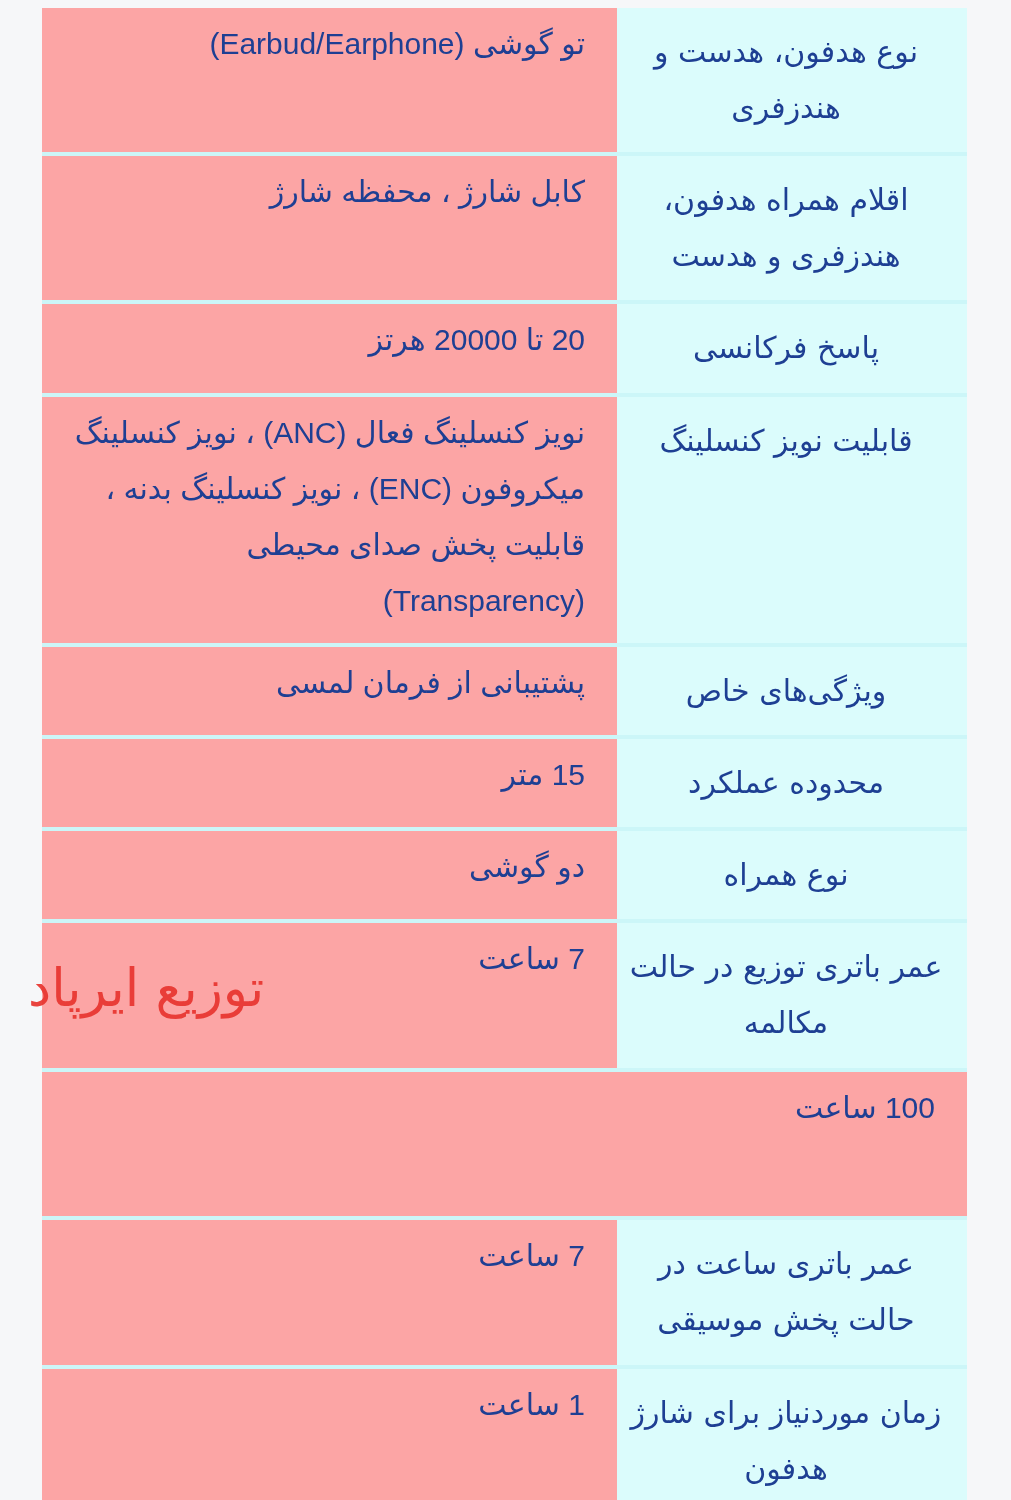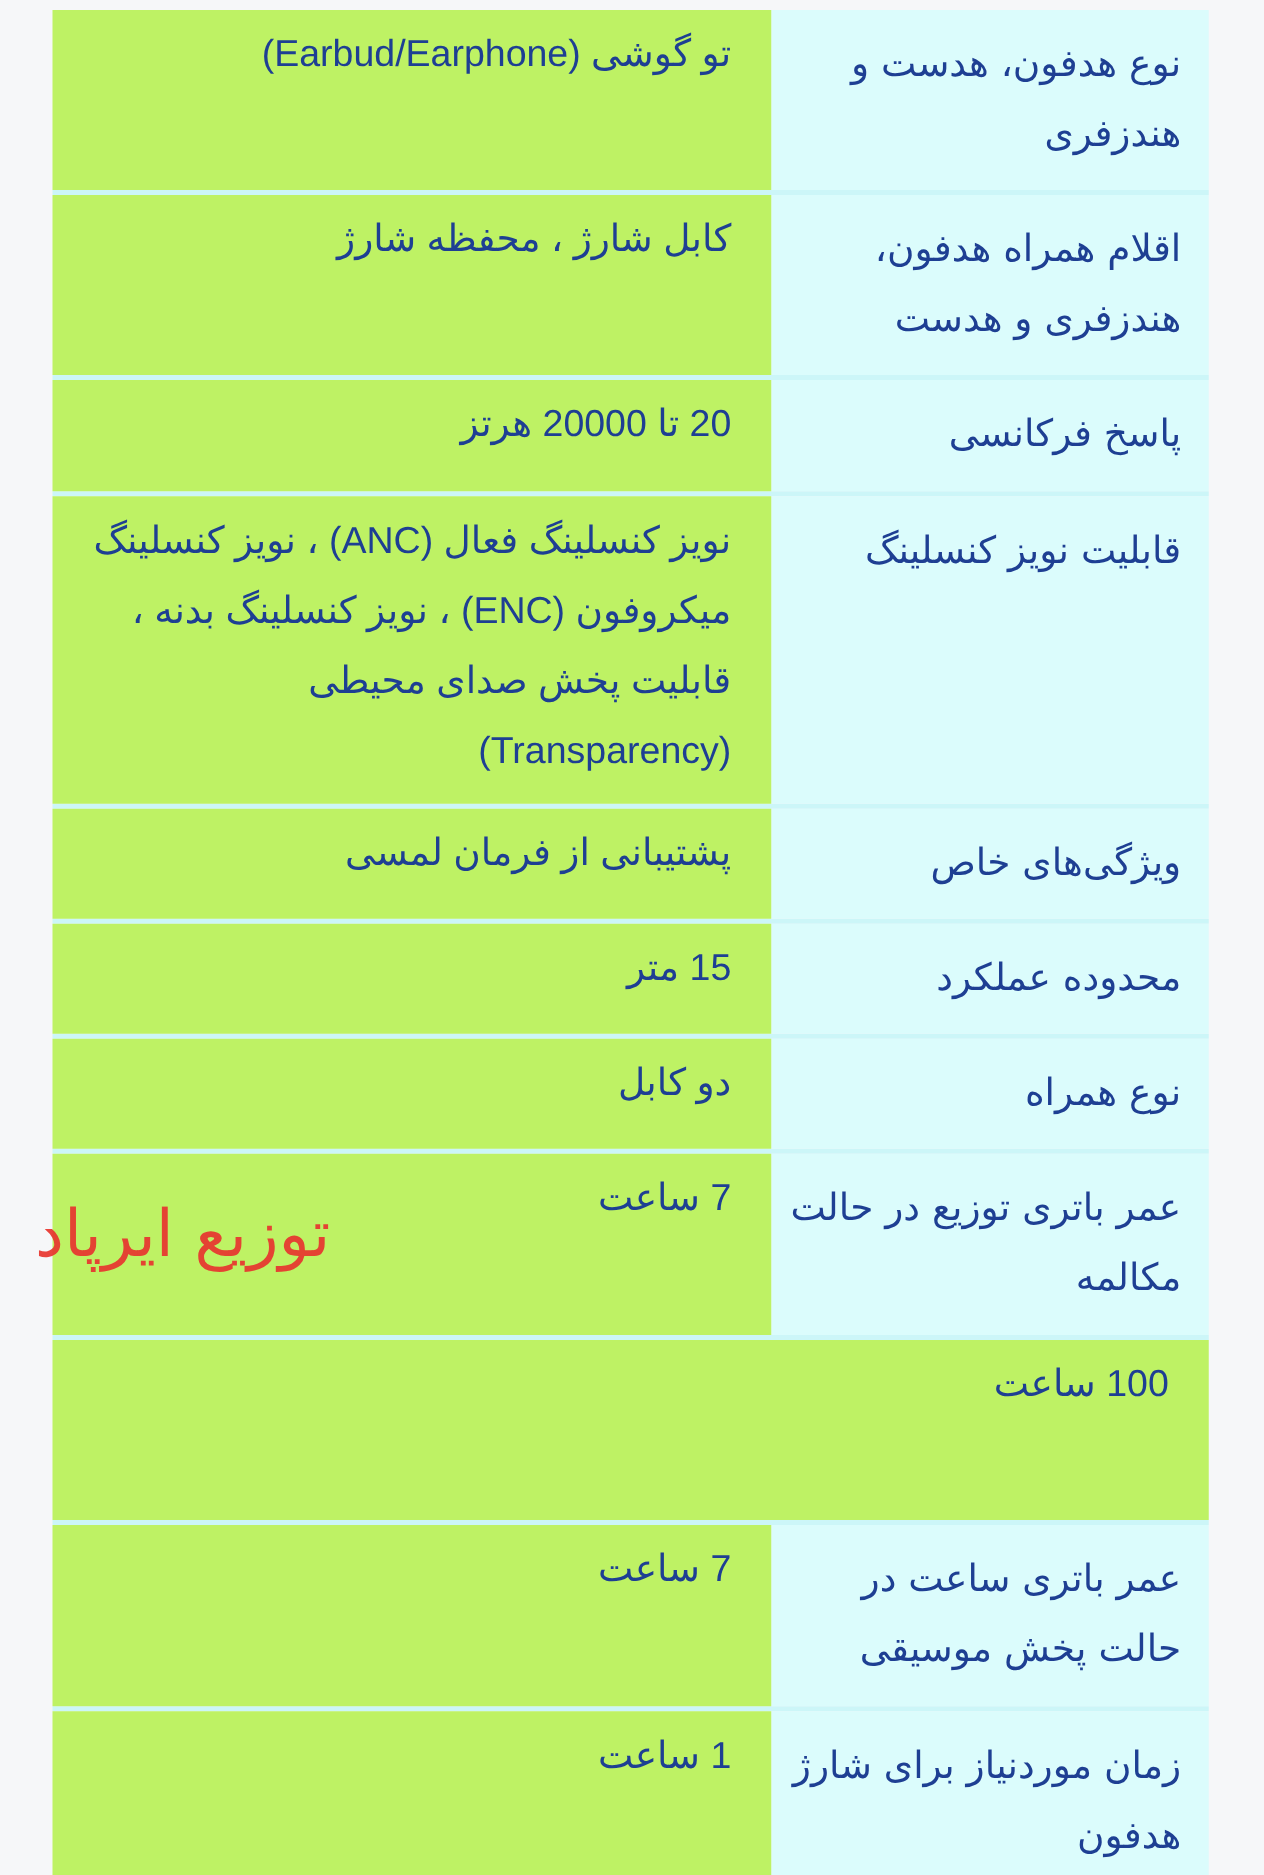--- a/index.html
+++ b/index.html
@@ -29,25 +29,25 @@
     }
     .spec-label {
       width: 350px;
       flex: 0 0 350px;
       background: #dbfcfc;
       color: #1e3f93;
       font-size: 30px;
       line-height: 56px;
       padding: 16px 22px 12px 10px;
       box-sizing: border-box;
-      text-align: right;
+      text-align: center;
     }
     .spec-value {
       flex: 1 1 auto;
-      background: #bef264;
+      background: #fca5a5;
       color: #1e3f93;
       font-family: "Liberation Sans", "DejaVu Sans", sans-serif;
       font-size: 30px;
       line-height: 56px;
       padding: 8px 32px 12px 20px;
       box-sizing: border-box;
       text-align: right;
     }
     .watermark {
       position: absolute;
@@ -85,21 +85,21 @@
   <div class="spec-row" style="height:92px">
     <div class="spec-label">ویژگی‌های خاص</div>
     <div class="spec-value">پشتیبانی از فرمان لمسی</div>
   </div>
   <div class="spec-row" style="height:92px">
     <div class="spec-label">محدوده عملکرد</div>
     <div class="spec-value">15 متر</div>
   </div>
   <div class="spec-row" style="height:92px">
     <div class="spec-label">نوع همراه</div>
-    <div class="spec-value">دو کابل</div>
+    <div class="spec-value">دو گوشی</div>
   </div>
   <div class="spec-row" style="height:149px">
     <div class="spec-label">عمر باتری توزیع در حالت مکالمه</div>
     <div class="spec-value">7 ساعت</div>
   </div>
   <div class="spec-row" style="height:148px">
     <div class="spec-value">100 ساعت</div>
   </div>
   <div class="spec-row" style="height:149px">
     <div class="spec-label">عمر باتری ساعت در حالت پخش موسیقی</div>

